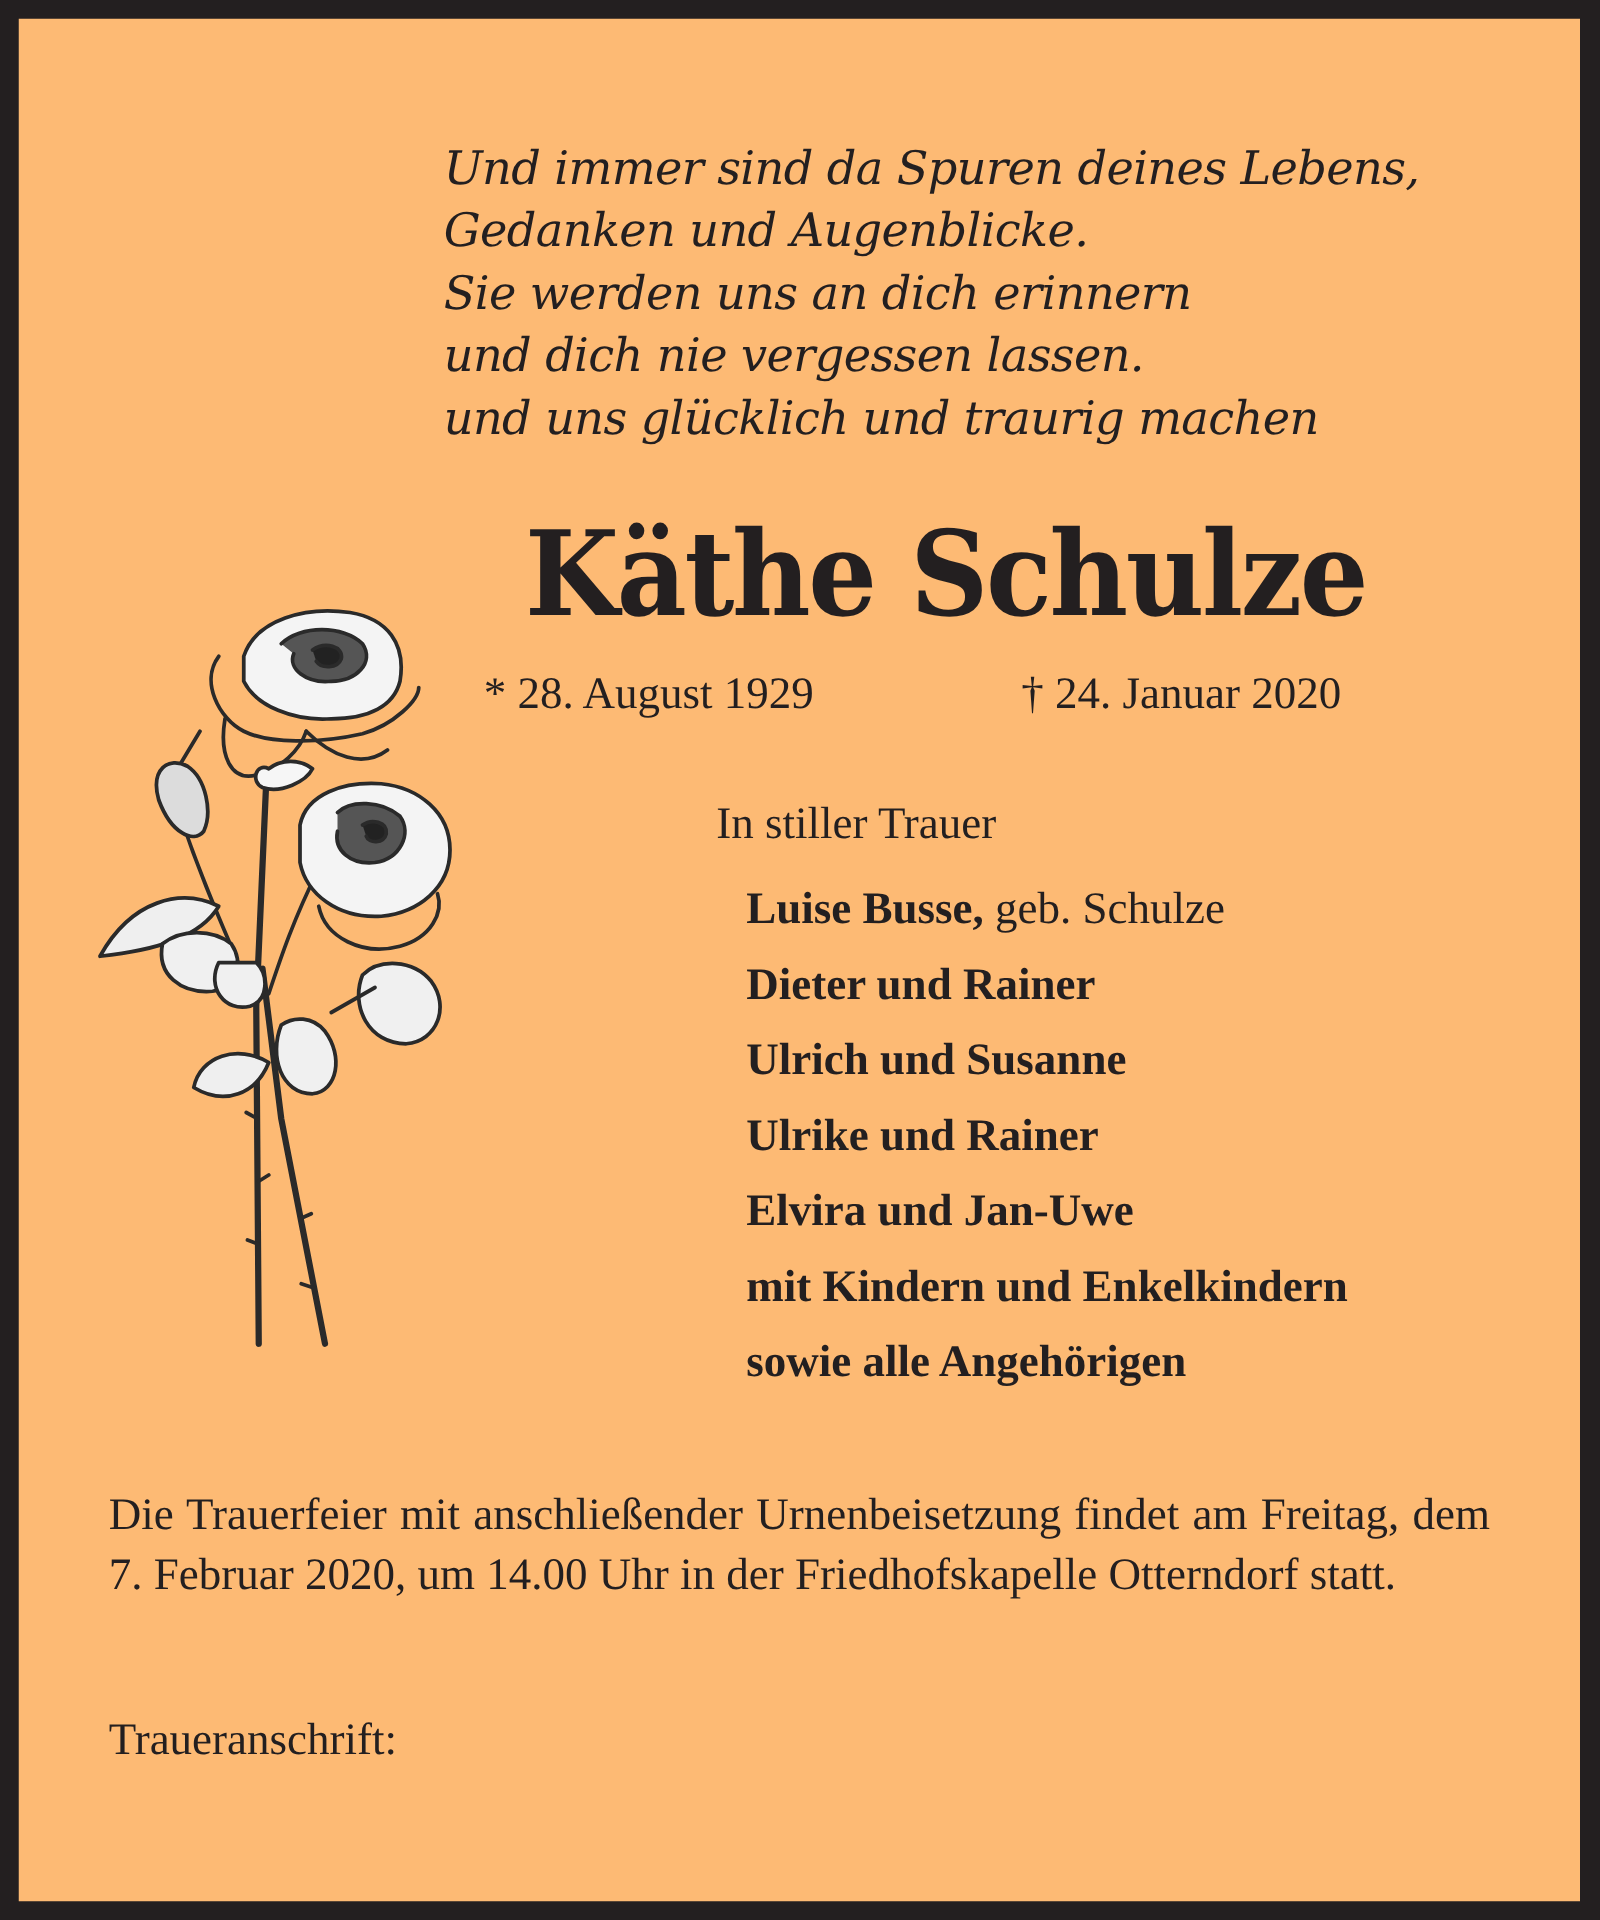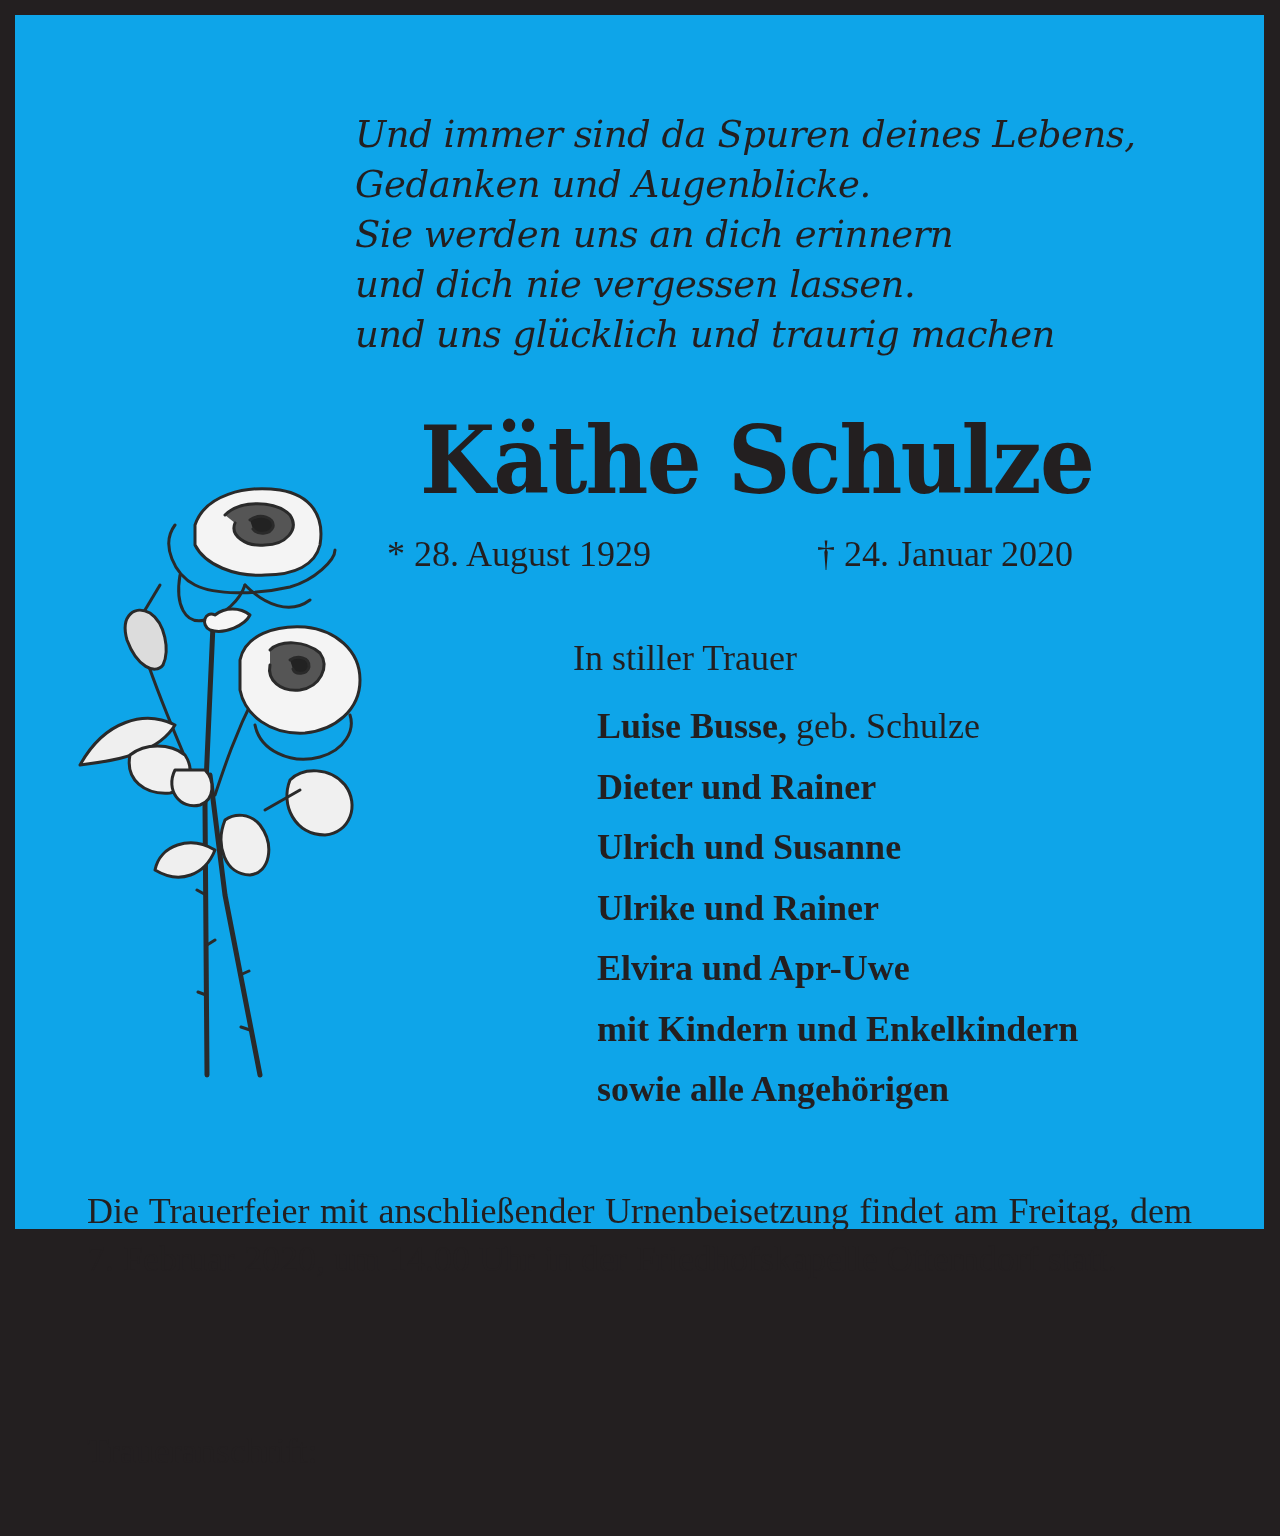--- a/index.html
+++ b/index.html
@@ -1,19 +1,19 @@
 <!DOCTYPE html>
 <html><head>
   <meta charset="utf-8">
   <style>
     html, body { margin: 0; padding: 0; background: #231f20; }
     body { width: 1280px; height: 1536px; position: relative; overflow: hidden; }
     .frame {
-      position: absolute; left: 15px; top: 15px; width: 1249px; height: 1214px;
-      background: #0ea5e9; color: #231f20;
+      position: absolute; left: 15px; top: 15px; width: 1249px; height: 1506px;
+      background: #fdba74; color: #231f20;
       font-family: "DejaVu Serif", "Liberation Serif", serif;
     }
     .poem {
       position: absolute; left: 340px; top: 95px; width: 900px;
       font-style: italic; font-size: 37px; line-height: 50px;
       letter-spacing: -0.5px;
       font-family: "DejaVu Serif", serif;
     }
     .poem div { white-space: nowrap; }
     .name {
@@ -36,21 +36,21 @@
     }
     .mourners .intro { line-height: 56px; margin-bottom: 10px; }
     .mourners .row { line-height: 60.5px; white-space: nowrap; font-weight: bold; margin-left: 24px; }
     .mourners .row .normal { font-weight: normal; }
     .service {
       position: absolute; left: 72px; top: 1172px; width: 1105px;
       font-size: 36px; line-height: 48px; text-align: justify;
       font-family: "Liberation Serif", serif;
     }
     .address {
-      position: absolute; left: 72px; top: 1412px; width: 1110px;
+      position: absolute; left: 72px; top: 1352px; width: 1110px;
       font-size: 36px; line-height: 48px; white-space: nowrap;
       font-family: "Liberation Serif", serif;
     }
   </style>
 </head>
 <body>
 
 <div class="frame">
 
   <div class="poem">
@@ -103,21 +103,21 @@
       <path d="M141 420 L132 415 M142 470 L150 465 M141 520 L133 517 M175 500 L184 496 M185 555 L176 552"></path>
     </g>
   </svg>
 
   <div class="mourners">
     <div class="intro">In stiller Trauer</div>
     <div class="row"><span>Luise Busse,</span><span class="normal"> geb. Schulze</span></div>
     <div class="row"><span>Dieter und Rainer</span></div>
     <div class="row"><span>Ulrich und Susanne</span></div>
     <div class="row"><span>Ulrike und Rainer</span></div>
-    <div class="row"><span>Elvira und Apr-Uwe</span></div>
+    <div class="row"><span>Elvira und Jan-Uwe</span></div>
     <div class="row"><span>mit Kindern und Enkelkindern</span></div>
     <div class="row"><span>sowie alle Angehörigen</span></div>
   </div>
 
   <div class="service">Die Trauerfeier mit anschließender Urnenbeisetzung findet am Freitag, dem 7. Februar 2020, um 14.00 Uhr in der Friedhofskapelle Otterndorf statt.</div>
 
   <div class="address">
     <div>Traueranschrift:</div>
   </div>
 

